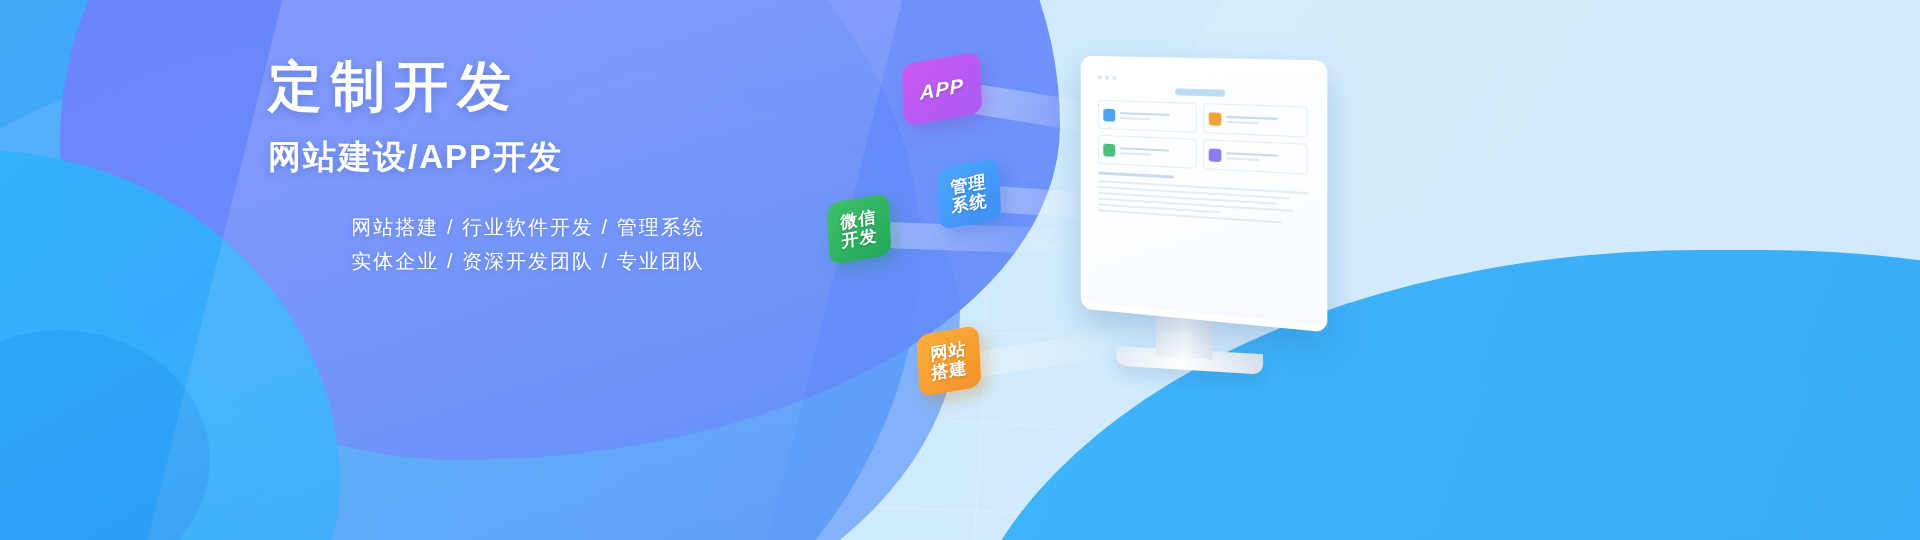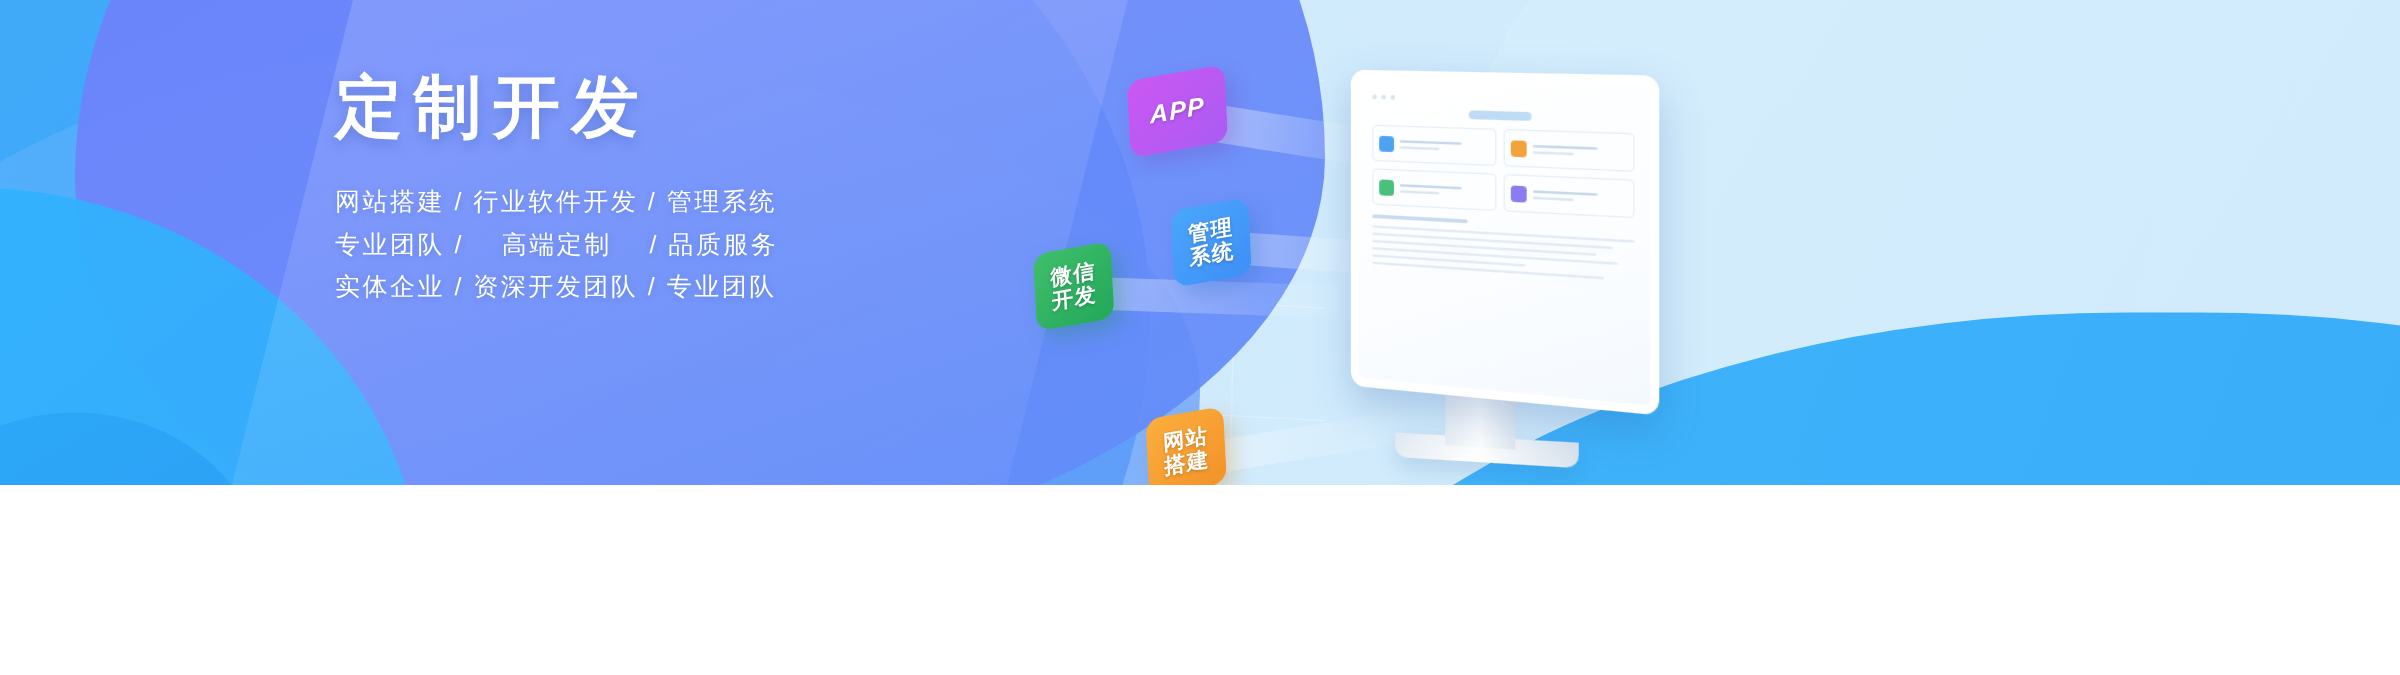--- a/index.html
+++ b/index.html
@@ -1,21 +1,21 @@
 <!DOCTYPE html>
 <html><head>
 <meta charset="utf-8">
 <style>
   * { margin:0; padding:0; box-sizing:border-box; }
   html, body {
     width:1920px; height:540px; overflow:hidden;
     font-family:"Liberation Sans", sans-serif;
   }
   #banner {
-    position:relative; width:1920px; height:388px;
+    position:relative; width:1920px; height:540px;
     background:#cfe8fb;
     overflow:hidden;
   }
   
   .bg-base {
     position:absolute; inset:0;
     background:linear-gradient(100deg,#bfe2fa 0%,#cfeafc 45%,#d6eefd 100%);
   }
   .grid-lines {
     position:absolute; left:0; top:0; width:1060px; height:540px;
@@ -82,21 +82,21 @@
   .title {
     color:#ffffff; font-size:54px; line-height:1.06; font-weight:700;
     letter-spacing:9px;
     text-shadow:0 3px 10px rgba(30,70,150,.30);
   }
   .subtitle {
     margin-top:20px;
     color:#ffffff; font-size:33px; font-weight:700; letter-spacing:2px;
     text-shadow:0 2px 8px rgba(30,70,150,.28);
   }
-  .features { margin-top:30px; }
+  .features { margin-top:30px;text-align:center; }
   .feat-line {
     color:#ffffff; font-size:20px; line-height:34px; font-weight:400;
     letter-spacing:2px;
     white-space:pre;
     text-shadow:0 1px 5px rgba(30,70,150,.22);
   }
 
   
   .tile {
     position:absolute; z-index:9;
@@ -225,23 +225,23 @@
   <div class="blob blob-f"></div>
   <div class="blob blob-a"></div>
   <div class="blob blob-c"></div>
   <div class="blob blob-b"></div>
   <div class="blob blob-d"></div>
   <div class="blob blob-e"></div>
   <div class="streak"></div>
 
   <div class="copy">
     <div class="title">定制开发</div>
+    <div class="subtitle">网站建设/APP开发</div>
     <div class="features">
       <div class="feat-line">网站搭建 / 行业软件开发 / 管理系统</div>
-      <div class="feat-line">专业团队 /    高端定制    / 品质服务</div>
       <div class="feat-line">实体企业 / 资深开发团队 / 专业团队</div>
     </div>
   </div>
 
   <div class="ray" style="left:975px; top:84px; width:150px; height:30px; transform:rotate(9deg); opacity:.55;"></div>
   <div class="ray" style="left:995px; top:186px; width:150px; height:26px; transform:rotate(4deg); opacity:.5;"></div>
   <div class="ray" style="left:885px; top:222px; width:210px; height:26px; transform:rotate(2deg); opacity:.5;"></div>
   <div class="ray" style="left:975px; top:352px; width:160px; height:26px; transform:rotate(-9deg); opacity:.5;"></div>
 
   <div class="tile tile-app">

